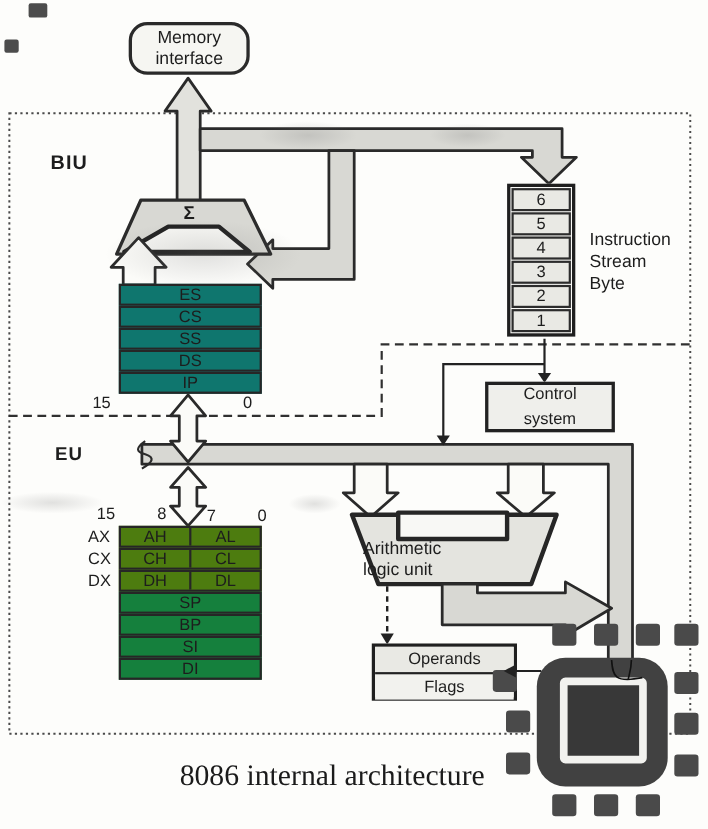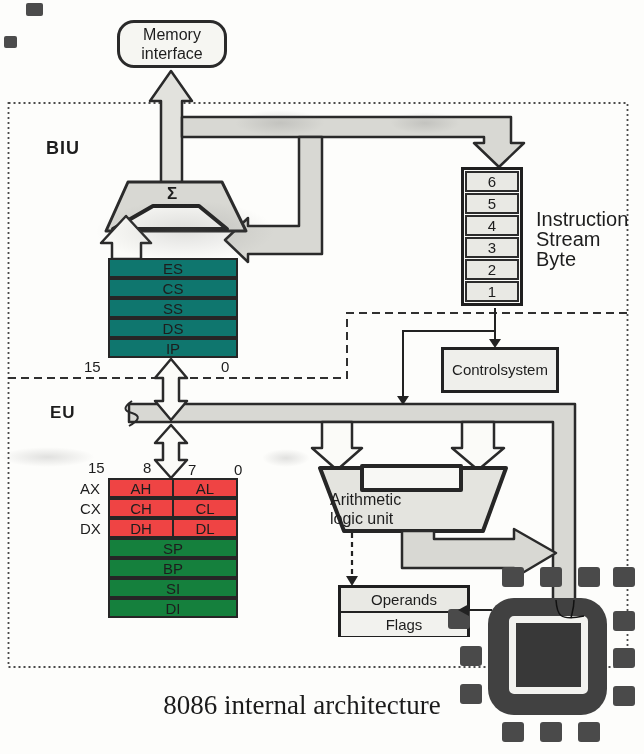--- a/index.html
+++ b/index.html
@@ -20,33 +20,33 @@
   .biustack{position:absolute;left:108px;top:258px;width:130px;z-index:2;}
   .biurow{height:20px;box-sizing:border-box;border:2px solid #262626;background:#0f766e;
           display:flex;align-items:center;justify-content:center;font-size:15px;}
 
   
   .queue{position:absolute;left:461px;top:167px;width:62px;box-sizing:border-box;
          border:3px solid #1f1f1f;background:#fbfbf8;padding:1px;z-index:2;}
   .qcell{height:21px;box-sizing:border-box;border:2px solid #2c2c2c;background:#e9e9e4;
          margin-bottom:1px;display:flex;align-items:center;justify-content:center;font-size:15px;}
   .qcell:last-child{margin-bottom:0;}
-  .qlabel{position:absolute;left:536px;top:209px;width:100px;font-size:20px;line-height:20px;z-index:2;}
+  .qlabel{position:absolute;left:536px;top:209px;width:100px;font-size:16px;line-height:20px;z-index:2;}
 
   
   .ctrlbox{position:absolute;left:441px;top:347px;width:118px;height:46px;box-sizing:border-box;
            border:3px solid #222;background:#efefeb;z-index:2;
-           display:flex;flex-direction:row;align-items:center;justify-content:center;
+           display:flex;flex-direction:column;align-items:center;justify-content:space-between;
            font-size:15px;line-height:18px;}
 
   
   .eutable{position:absolute;left:80px;top:478px;width:158px;z-index:2;}
   .eurow{display:flex;height:20px;}
   .regname{width:28px;box-sizing:border-box;font-size:15px;display:flex;align-items:center;}
-  .pair{flex:1;display:flex;box-sizing:border-box;border:2px solid #262626;background:#ef4444;}
+  .pair{flex:1;display:flex;box-sizing:border-box;border:2px solid #262626;background:#4d7c0f;}
   .pair .half{flex:1;display:flex;align-items:center;justify-content:center;font-size:15px;}
   .pair .half.lo{border-left:2px solid #262626;}
   .single{flex:1;box-sizing:border-box;border:2px solid #262626;background:#15803d;
           display:flex;align-items:center;justify-content:center;font-size:15px;}
 
   
   .alutext{position:absolute;left:330px;top:490px;width:165px;
            font-size:16px;line-height:19px;z-index:2;}
 
   

